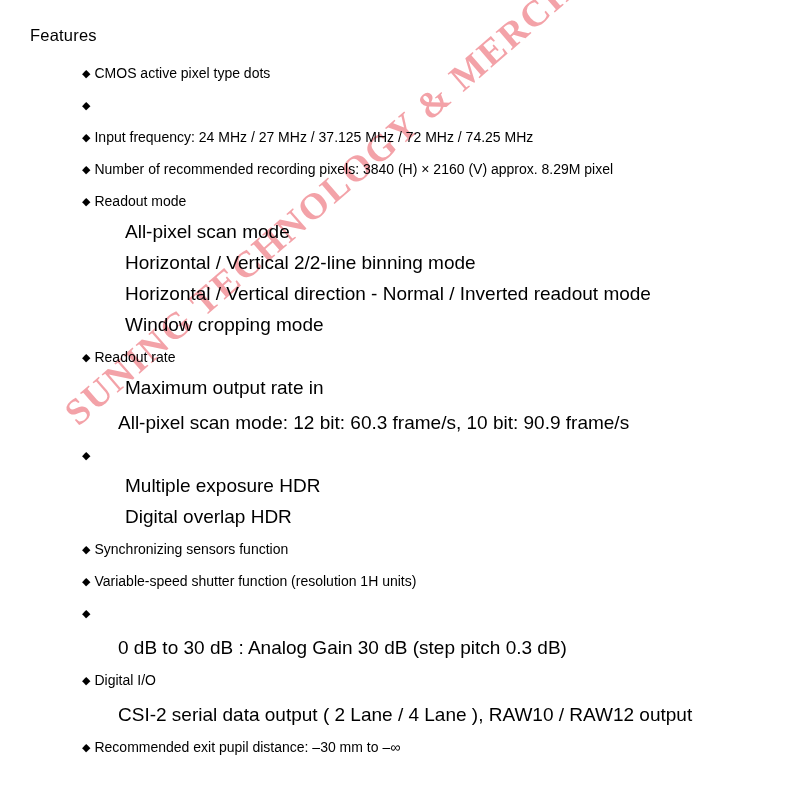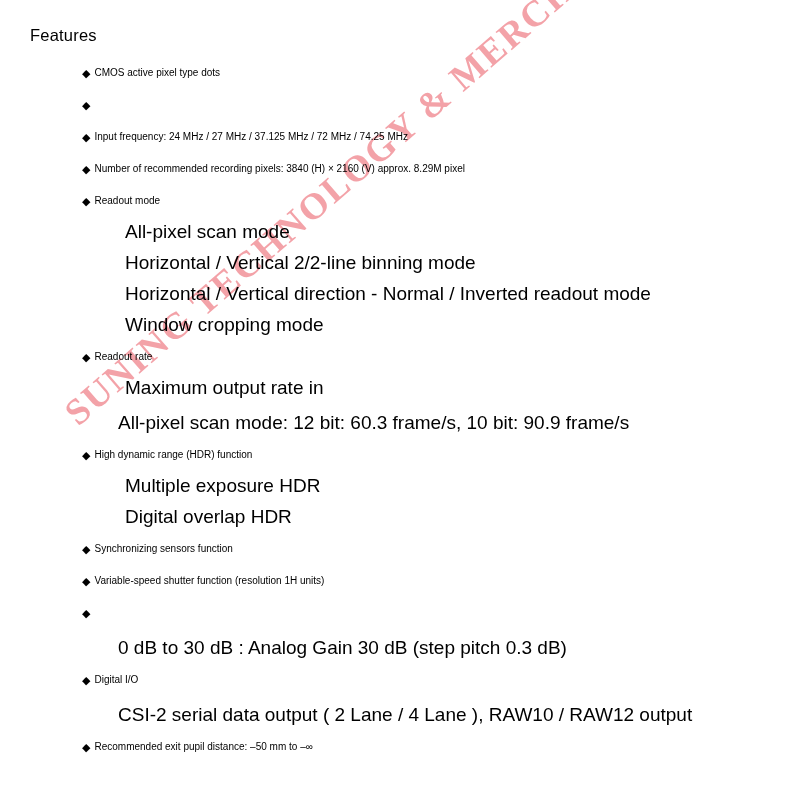--- a/index.html
+++ b/index.html
@@ -54,21 +54,21 @@
 
   .diamond {
     flex: 0 0 auto;
     font-size: 11px;
     line-height: 20px;
     margin-right: 4px;
     color: #000;
   }
 
   .bullet-text {
-    font-size: 10px;
+    font-size: 14px;
     line-height: 20px;
     white-space: nowrap;
   }
 
   .sub-line {
     font-size: 19px;
     line-height: 20px;
     padding-left: 95px;
     margin-top: 11px;
     white-space: nowrap;
@@ -165,21 +165,20 @@
           <span class="diamond">◆</span>
           <span class="bullet-text">Readout rate</span>
         </div>
         <div class="sub-line">Maximum output rate in</div>
         <div class="sub-line tight indent-small">All-pixel scan mode: 12 bit: 60.3 frame/s, 10 bit: 90.9 frame/s</div>
       </li>
 
       <li class="feature-block">
         <div class="bullet-row">
           <span class="diamond">◆</span>
-          <span class="bullet-text">High dynamic range (HDR) function</span>
         </div>
         <div class="sub-line">Multiple exposure HDR</div>
         <div class="sub-line">Digital overlap HDR</div>
       </li>
 
       <li class="feature-block">
         <div class="bullet-row">
           <span class="diamond">◆</span>
           <span class="bullet-text">Synchronizing sensors function</span>
         </div>
@@ -203,19 +202,19 @@
         <div class="bullet-row">
           <span class="diamond">◆</span>
           <span class="bullet-text">Digital I/O</span>
         </div>
         <div class="sub-line tight indent-small">CSI-2 serial data output ( 2 Lane / 4 Lane ), RAW10 / RAW12 output</div>
       </li>
 
       <li class="feature-block">
         <div class="bullet-row">
           <span class="diamond">◆</span>
-          <span class="bullet-text">Recommended exit pupil distance: –50 mm to –∞</span>
+          <span class="bullet-text">Recommended exit pupil distance: –30 mm to –∞</span>
         </div>
       </li>
 
     </ul>
   </div>
 </div>
 
 </body></html>

